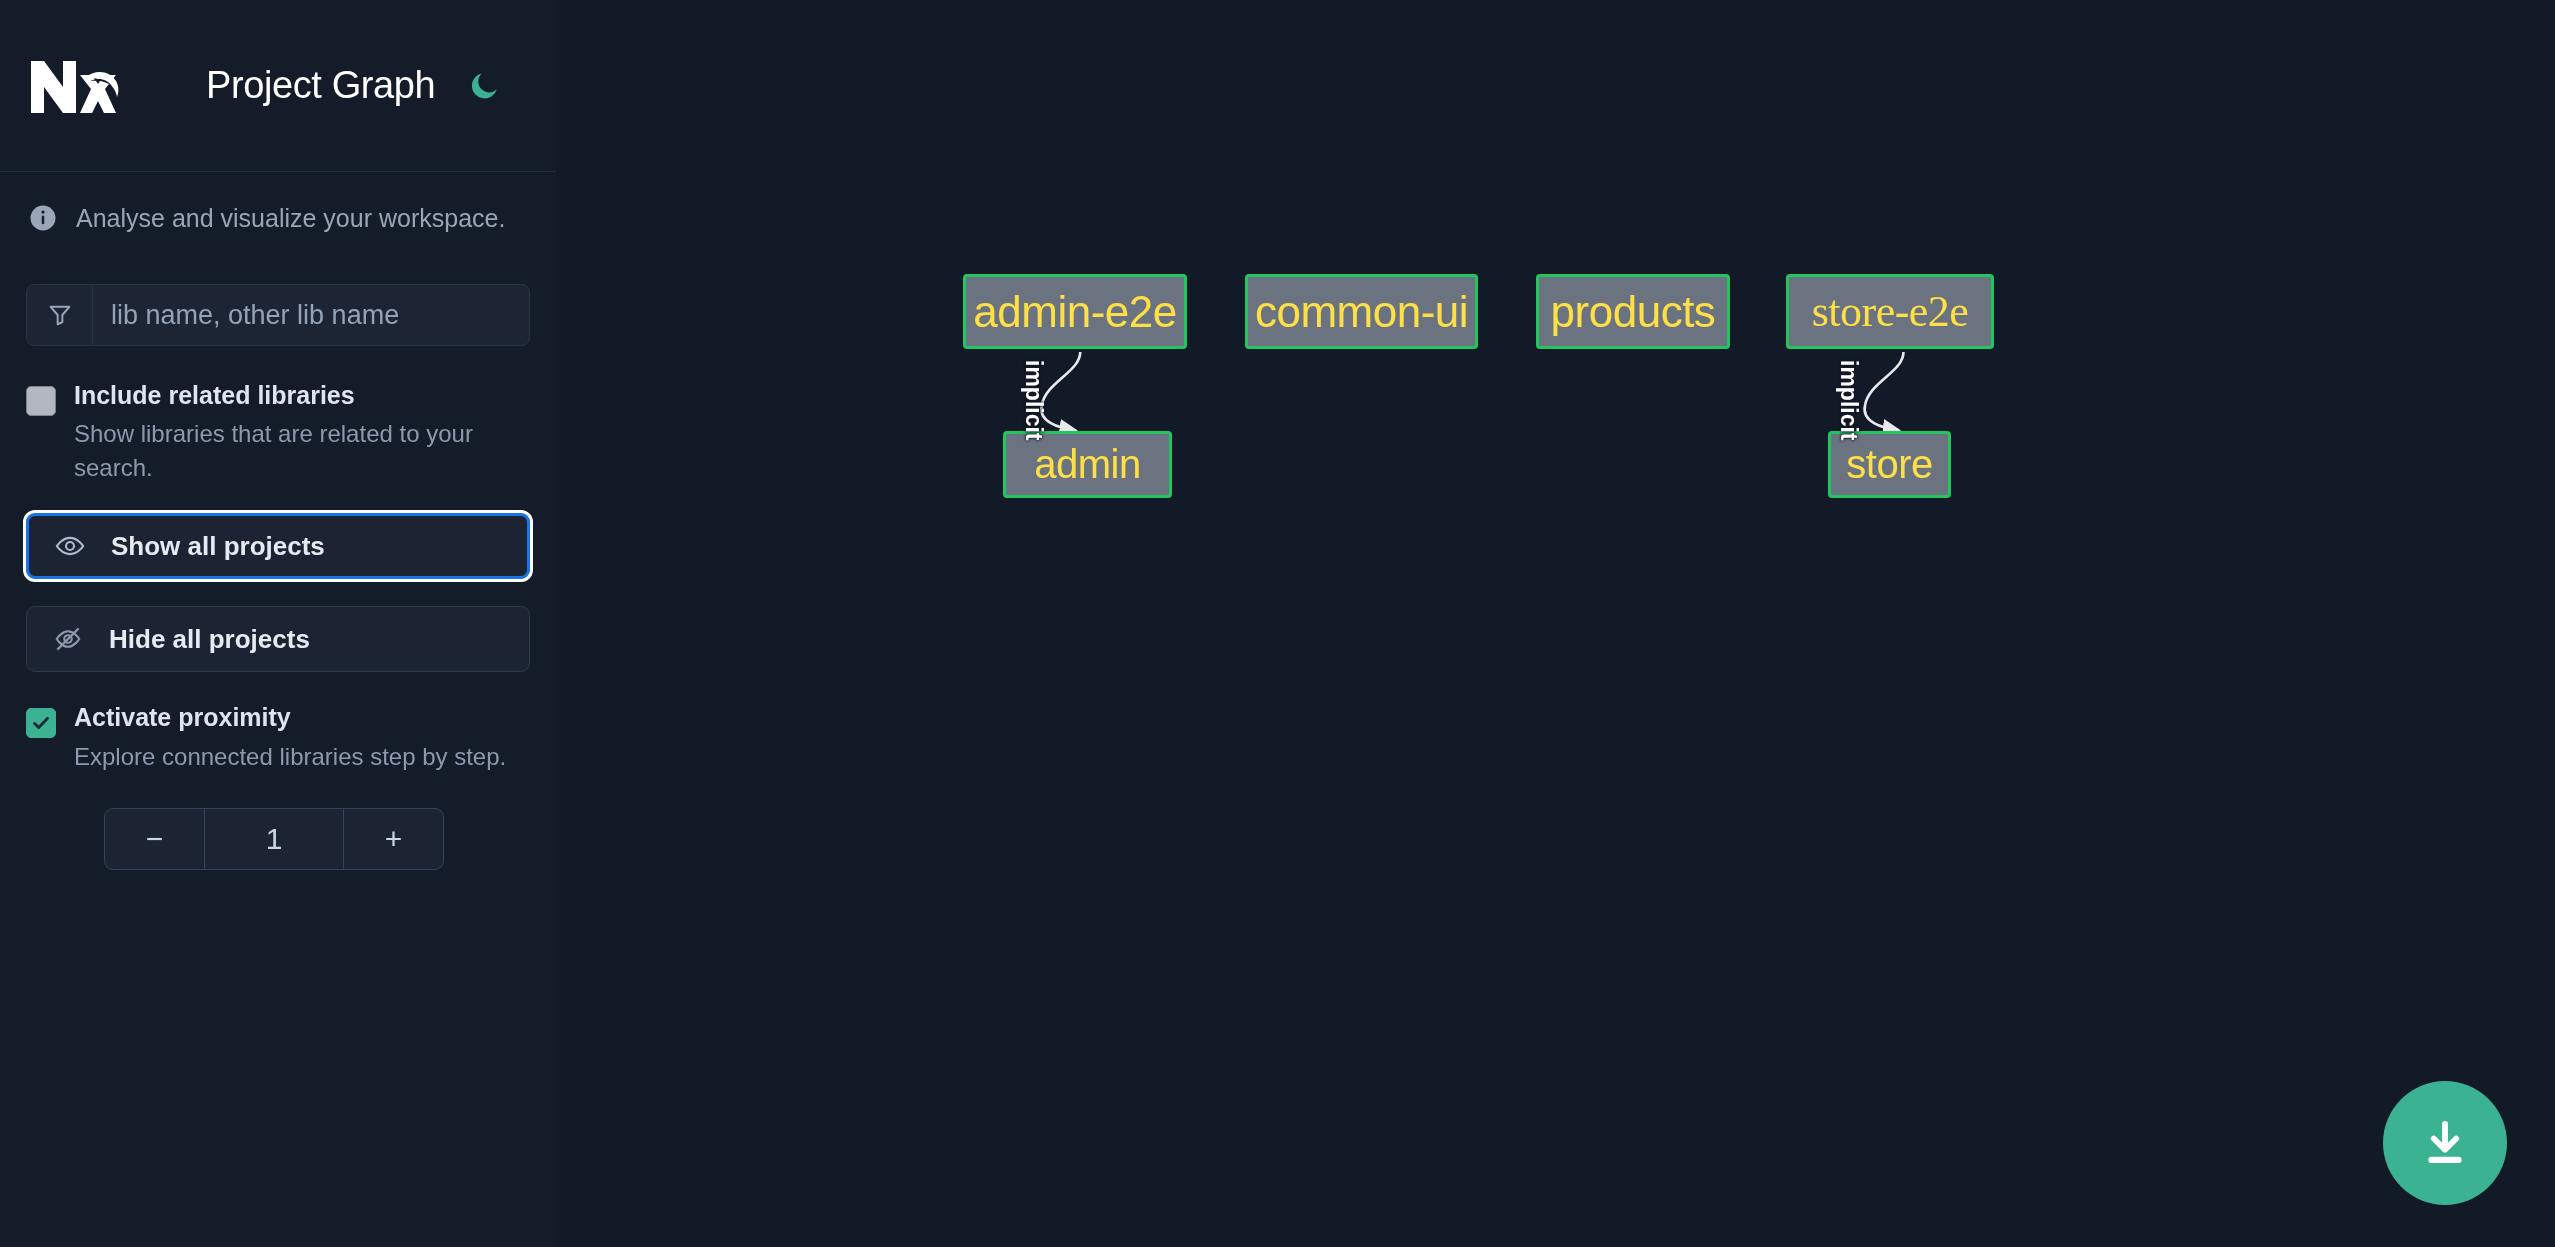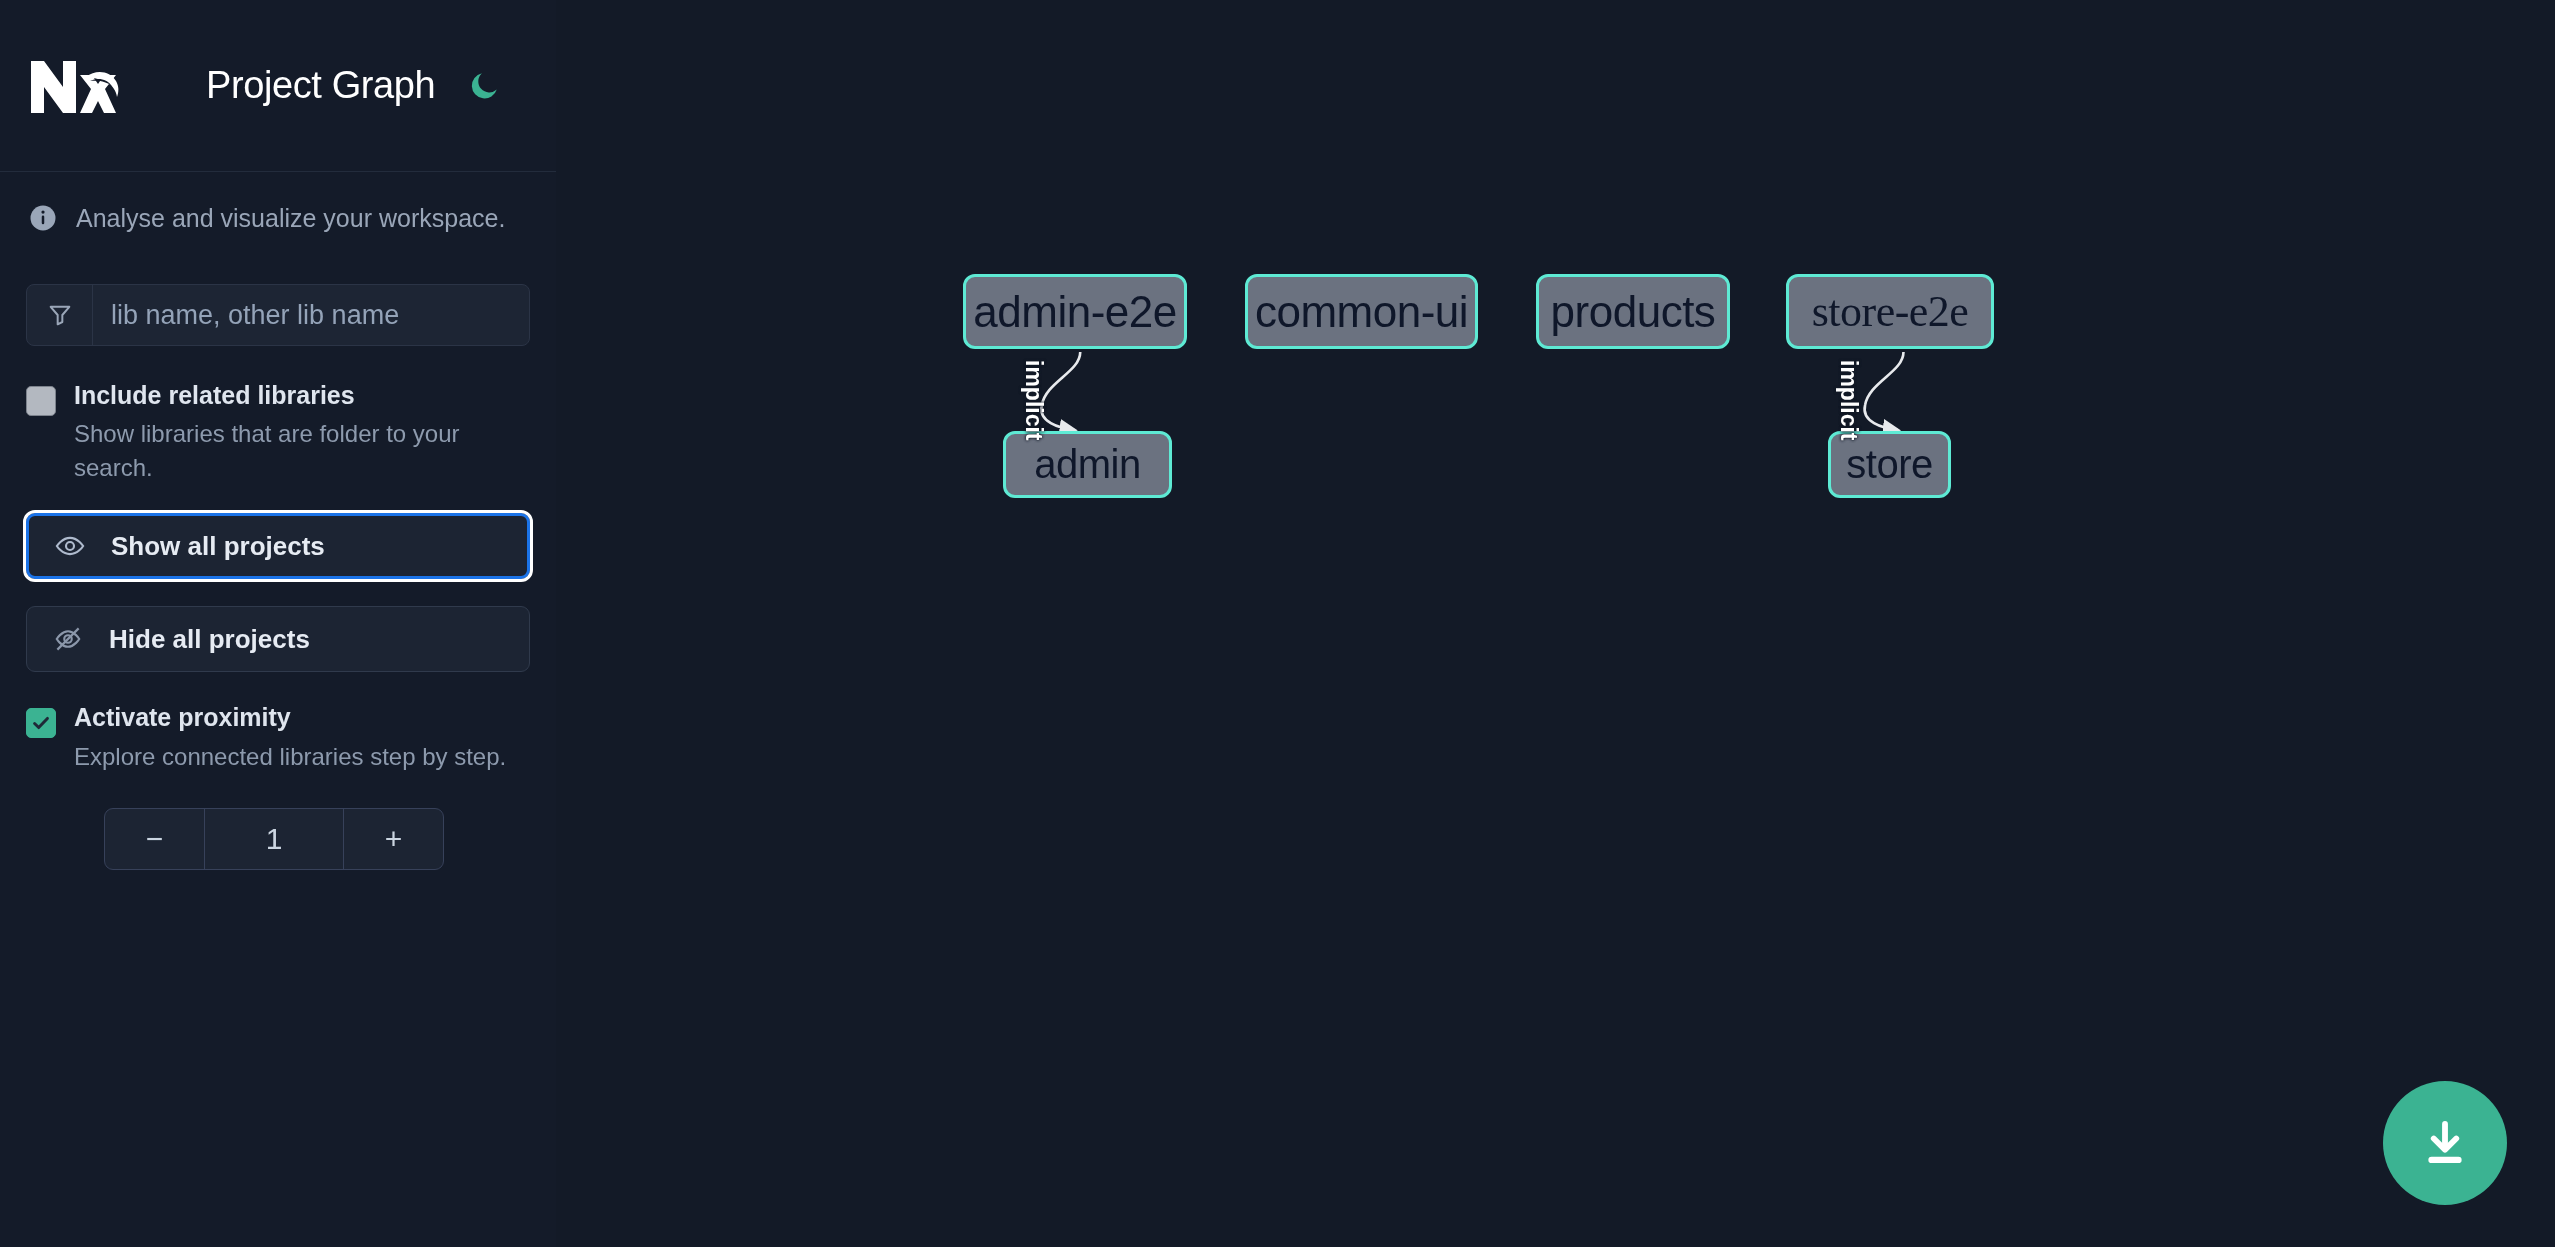--- a/index.html
+++ b/index.html
@@ -163,23 +163,23 @@
     position: relative;
     flex: 1 1 auto;
     height: 1247px;
     background: #131a27;
     overflow: hidden;
   }
   .node {
     position: absolute;
     display: flex; align-items: center; justify-content: center;
     background: #6b7280;
-    border: 3px solid #5eead4;
-    border-radius: 12px;
-    color: #0f172a;
+    border: 3px solid #22c55e;
+    border-radius: 4px;
+    color: #fde047;
     font-size: 44px;
     font-weight: 400;
     letter-spacing: -0.5px;
     white-space: nowrap;
     cursor: pointer;
   }
   .edge-label {
     position: absolute;
     color: #ffffff;
     font-size: 23px;
@@ -244,21 +244,21 @@
             <path d="M4 5h16l-6 7v6l-4 2v-8z" fill="none" stroke="#9aa6b8" stroke-width="1.7" stroke-linejoin="round"></path>
           </svg>
         </span>
         <input class="search-input" type="text" placeholder="lib name, other lib name" value="" style="">
       </div>
 
       <div class="opt-row">
         <span class="cb grey"></span>
         <span class="opt-text">
           <span class="opt-label">Include related libraries</span>
-          <div class="opt-desc">Show libraries that are folder to your search.</div>
+          <div class="opt-desc">Show libraries that are related to your search.</div>
         </span>
       </div>
 
       <div class="btn focused">
         <span class="btn-icon">
           <svg viewBox="0 0 24 24" width="30" height="30" aria-hidden="true">
             <path d="M1.5 12S5.5 5.5 12 5.5 22.5 12 22.5 12 18.5 18.5 12 18.5 1.5 12 1.5 12z" fill="none" stroke="#aebacd" stroke-width="1.7"></path>
             <circle cx="12" cy="12" r="3.2" fill="none" stroke="#aebacd" stroke-width="1.7"></circle>
           </svg>
         </span>

